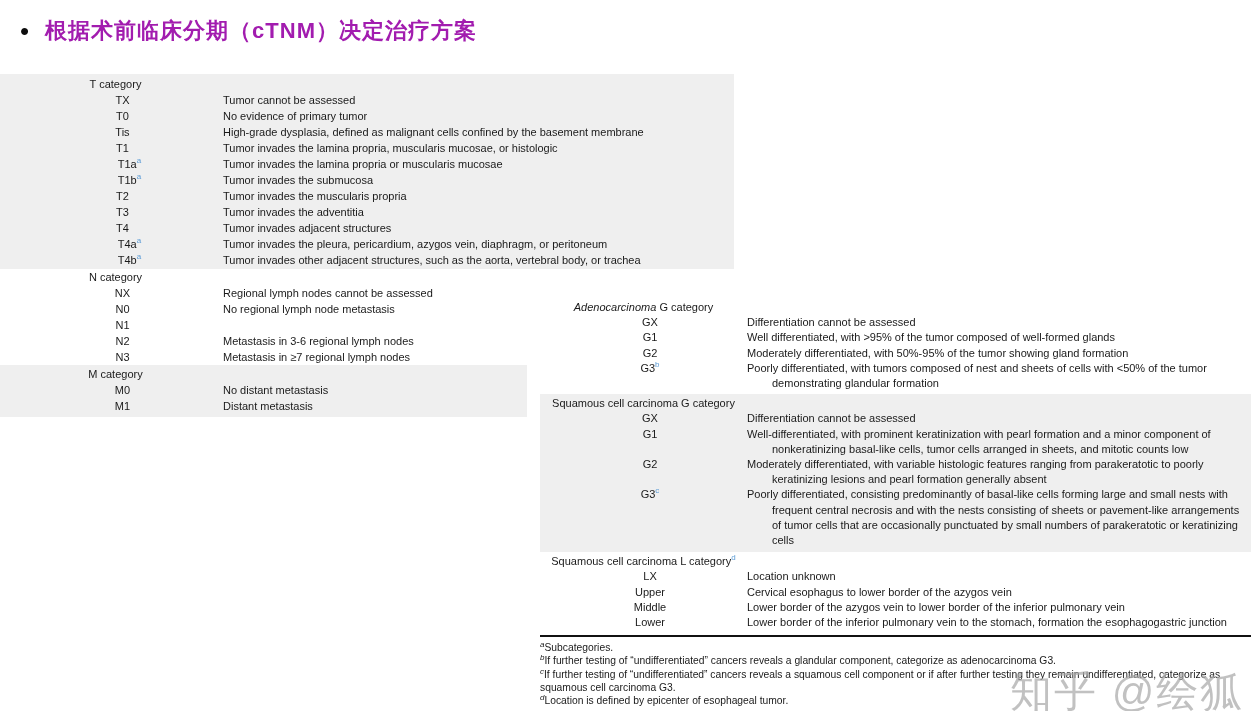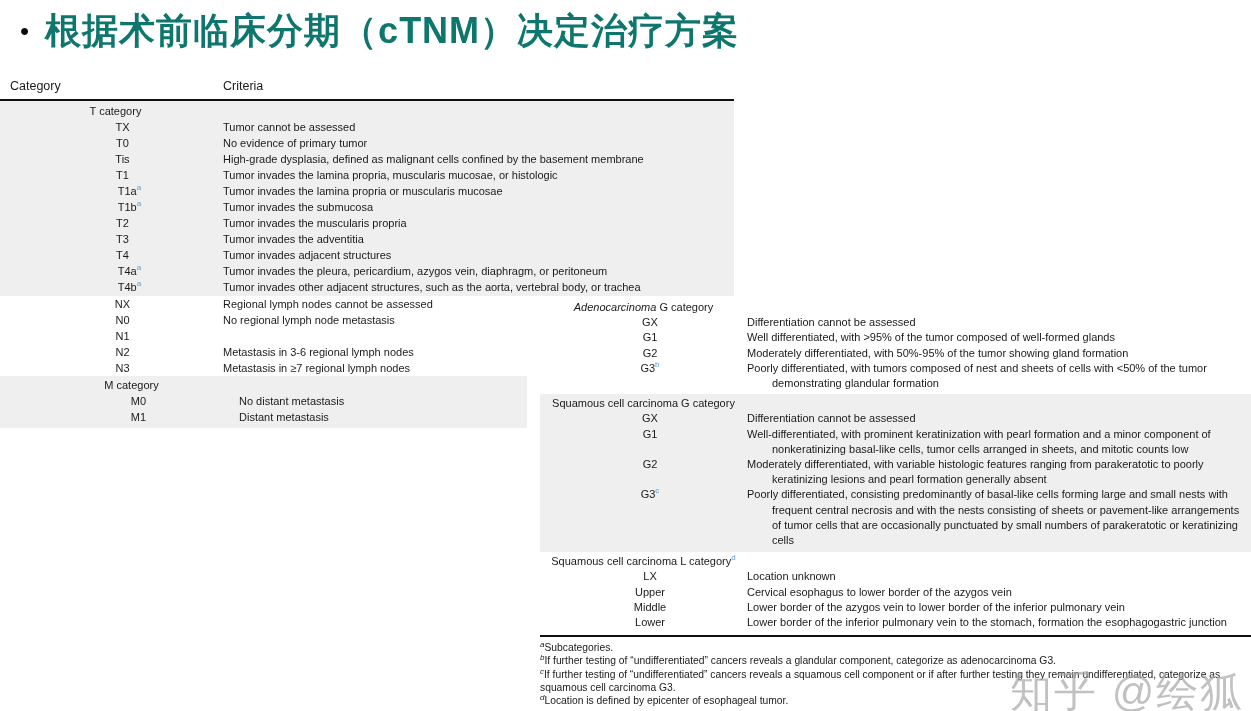--- a/index.html
+++ b/index.html
@@ -12,22 +12,22 @@
     overflow: hidden;
   }
 
   
   .title-row {
     position: absolute; top: 5px; left: 20px;
     display: flex; align-items: center; height: 52px;
   }
   .bullet { font-size: 26px; margin-right: 16px; color: #0d0d0d; }
   .title {
-    font-size: 36px; font-weight: 700; letter-spacing: 1px;
-    color: #0f766e; white-space: nowrap;
+    font-size: 22px; font-weight: 700; letter-spacing: 1px;
+    color: #a21caf; white-space: nowrap;
     font-family: "Liberation Sans", sans-serif;
   }
 
   
   .tbl { position: absolute; font-size: 11px; }
   .row { display: flex; }
   .lbl { flex: 0 0 auto; text-align: center; }
   .crit { flex: 1 1 auto; }
   sup { font-size: 8px; line-height: 0; vertical-align: super; }
   .bluesup { color: var(--sup-color, #5b9bd5); }
@@ -41,21 +41,21 @@
     padding: 4px 0 5px 0;
     border-bottom: 2.5px solid #111;
   }
   .tbl-header .h-cat { flex: 0 0 223px; padding-left: 10px; }
   .left .lbl { flex: 0 0 223px; }
   .left .indent-0 { padding-left: 8px; }
   .left .indent-1 { padding-left: 22px; }
   .left .indent-2 { padding-left: 36px; }
   .left .sec-0 { width: 734px; padding: 2px 0 1px 0; }
   .left .sec-1 { width: 527px; }
-  .left .sec-2 { width: 527px; padding: 1px 0 3px 16px; }
+  .left .sec-2 { width: 527px; padding: 1px 0 3px 0; }
 
   
   .right { top: 298px; left: 540px; width: 711px; line-height: 15.2px; }
   .right .lbl { flex: 0 0 207px; }
   .right .indent-0 { padding-left: 0; }
   .right .indent-1 { padding-left: 13px; }
   .right .crit { padding-left: 25px; text-indent: -25px; }
   .right .sec-0 { padding: 2px 0 3px 0; }
   .right .sec-1 { padding: 2px 0 4px 0; }
   .right .sec-2 { padding: 2px 0 3px 0; }
@@ -87,24 +87,20 @@
 <body>
 
 <div class="slide">
 
   <div class="title-row">
     <span class="bullet">•</span>
     <span class="title">根据术前临床分期（cTNM）决定治疗方案</span>
   </div>
 
   <div class="tbl left">
-    <div class="tbl-header">
-      <div class="h-cat">Category</div>
-      <div class="h-crit">Criteria</div>
-    </div>
     <div id="left-sections">
         <div class="sec sec-0 shaded">
           <div class="row">
             <div class="lbl indent-0">T category</div>
           </div>
           <div class="row">
             <div class="lbl indent-1">TX</div>
             <div class="crit">Tumor cannot be assessed</div>
           </div>
           <div class="row">
@@ -142,20 +138,23 @@
           <div class="row">
             <div class="lbl indent-2">T4a<sup class="bluesup">a</sup></div>
             <div class="crit">Tumor invades the pleura, pericardium, azygos vein, diaphragm, or peritoneum</div>
           </div>
           <div class="row">
             <div class="lbl indent-2">T4b<sup class="bluesup">a</sup></div>
             <div class="crit">Tumor invades other adjacent structures, such as the aorta, vertebral body, or trachea</div>
           </div>
         </div>
         <div class="sec sec-1">
+          <div class="row">
+            <div class="lbl indent-0">N category</div>
+          </div>
           <div class="row">
             <div class="lbl indent-1">NX</div>
             <div class="crit">Regional lymph nodes cannot be assessed</div>
           </div>
           <div class="row">
             <div class="lbl indent-1">N0</div>
             <div class="crit">No regional lymph node metastasis</div>
           </div>
           <div class="row">
             <div class="lbl indent-1">N1</div>

